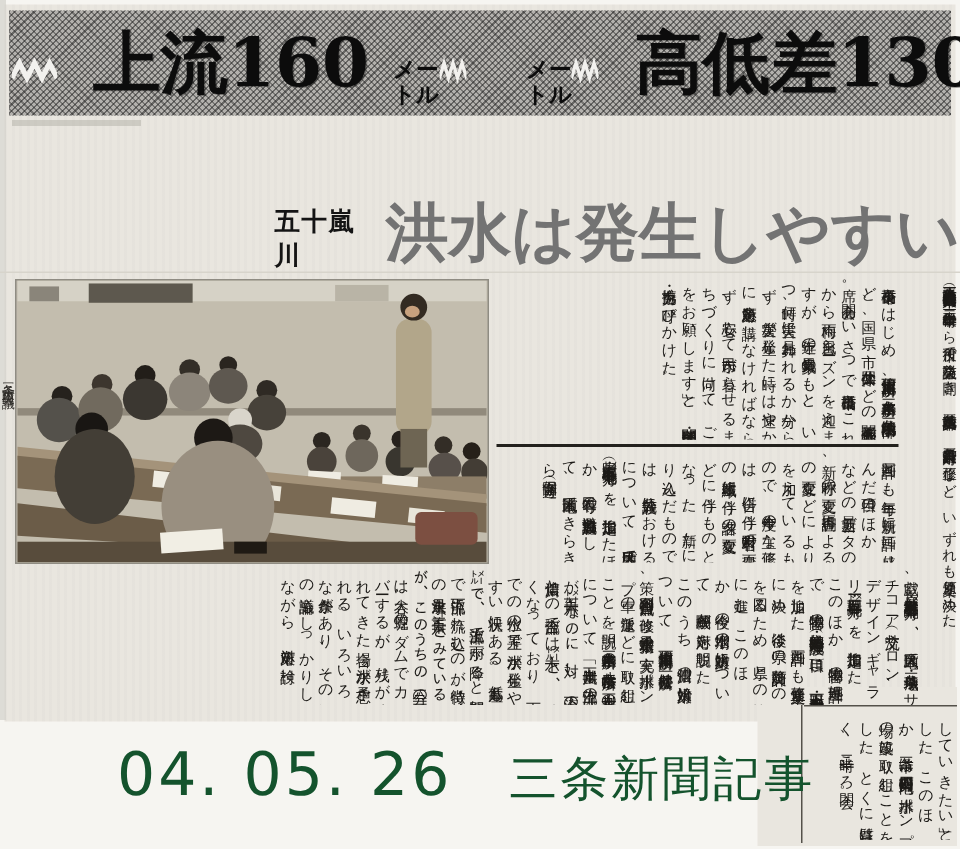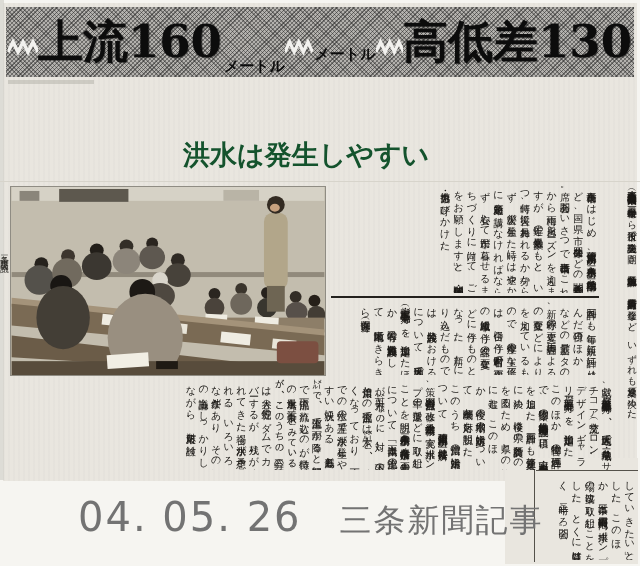--- a/index.html
+++ b/index.html
@@ -13,38 +13,38 @@
   .paper-br{position:absolute;left:505px;top:458px;width:133px;height:106px;background:#e9e6df;}
   .scan-shadow{position:absolute;left:0;top:0;width:4px;height:480px;background:#d3d1ca;opacity:.7;}
 
   
   .banner{position:absolute;left:6px;top:7px;width:628px;height:70px;
           background:
             repeating-linear-gradient(135deg,rgba(30,30,30,.50) 0 1px,transparent 1px 3px),
             repeating-linear-gradient(45deg,rgba(30,30,30,.40) 0 1px,transparent 1px 3px),
             #b3b1ad;
           display:flex;align-items:center;padding:0 2px;box-sizing:border-box;}
-  .bseg{display:flex;align-items:flex-end;white-space:nowrap;}
+  .bseg{display:flex;align-items:center;white-space:nowrap;padding-left:24px;}
   .bnum{font-size:45px;font-weight:bold;color:#0c0c0c;line-height:66px;
         text-shadow:1px 1px 0 rgba(0,0,0,.35);}
-  .bunit{display:flex;flex-direction:row;font-size:15px;font-weight:bold;color:#0c0c0c;
-         line-height:1.15;margin:26px 0 0 2px;}
+  .bunit{display:flex;flex-direction:column;font-size:15px;font-weight:bold;color:#0c0c0c;
+         line-height:1.15;margin:26px 0 0 16px;}
   .zig{flex:1 1 auto;min-width:18px;height:22px;align-self:center;margin-top:10px;}
   .zig.edge{flex:0 0 30px;}
   .zig svg{display:block;width:100%;height:100%;}
 
   .smudge{position:absolute;left:8px;top:80px;width:86px;height:4px;background:#b7b4ab;opacity:.55;}
 
   
   .h2{position:absolute;left:20px;top:87px;width:612px;font-size:32px;font-weight:bold;
       color:#101010;letter-spacing:-1px;white-space:nowrap;}
   .h3row{position:absolute;left:0;top:128px;width:640px;height:54px;display:flex;
          align-items:center;padding-left:183px;box-sizing:border-box;}
   .h3small{font-size:17px;font-weight:bold;color:#141414;margin:8px 8px 0 0;letter-spacing:1px;}
-  .h3big{font-size:27px;font-weight:bold;color:#14532d;letter-spacing:0;white-space:nowrap;}
+  .h3big{font-size:42px;font-weight:bold;color:#737373;letter-spacing:0;white-space:nowrap;}
   .foldline{position:absolute;left:0;top:181px;width:640px;height:1px;background:#d7d4cb;}
 
   
   .photo{position:absolute;left:10px;top:186px;width:316px;height:190px;
          border:1px solid #8f8c83;box-sizing:border-box;background:#c3bdae;overflow:hidden;}
   .photo svg{display:block;}
   .photo-cap{position:absolute;left:0px;top:248px;width:11px;height:100px;
              writing-mode:vertical-rl;text-orientation:upright;
              font-size:8.5px;letter-spacing:1.5px;color:#2e2c28;
              font-family:"DejaVu Sans","Liberation Sans",sans-serif;}
@@ -57,21 +57,21 @@
   .banda{left:331px;top:184px;width:267px;height:109px;font-size:10px;line-height:13.3px;letter-spacing:.4px;}
   .bandb{left:331px;top:301px;width:267px;height:74px;font-size:10px;line-height:13.3px;letter-spacing:.4px;}
   .bandc{left:8px;top:379px;width:604px;height:91px;font-size:10px;line-height:12.6px;letter-spacing:.4px;}
   .closing{left:540px;top:474px;width:96px;height:86px;font-size:10px;line-height:13.2px;letter-spacing:.4px;}
   .rule-ab{position:absolute;left:331px;top:296px;width:268px;height:2px;background:#23211d;}
   .rule-close-h{position:absolute;left:536px;top:470px;width:102px;height:1px;background:#54514a;}
   .rule-close-v{position:absolute;left:534px;top:470px;width:1px;height:92px;background:#54514a;}
 
   
   .footer{position:absolute;left:78px;top:494px;display:flex;align-items:baseline;
-          font-family:"DejaVu Sans","Liberation Sans",sans-serif;color:#737373;}
+          font-family:"DejaVu Sans","Liberation Sans",sans-serif;color:#14532d;}
   .fdate{font-size:40px;letter-spacing:2px;}
   .flabel{font-size:32px;margin-left:38px;letter-spacing:2px;}
 </style>
 </head>
 <body>
 
 <div class="page">
 
   <div class="paper"></div>
   <div class="paper-br"></div>
@@ -109,20 +109,21 @@
     <div class="bseg">
       <span class="bnum">高低差130</span>
 
     </div>
 
   </div>
 
   <div class="smudge"></div>
 
   <div class="h3row">
+    <span class="h3small">五十嵐川</span>
     <span class="h3big">洪水は発生しやすい</span>
   </div>
   <div class="foldline"></div>
 
   <div class="photo">
     <svg width="314" height="188" viewBox="0 0 316 190">
       <rect width="316" height="190" fill="#c3bdae"></rect>
       <rect width="316" height="14" fill="#d6d2c6"></rect>
       <rect x="48" y="2" width="70" height="13" fill="#5d584e"></rect>
       <rect x="8" y="4" width="20" height="10" fill="#8a857a"></rect>

